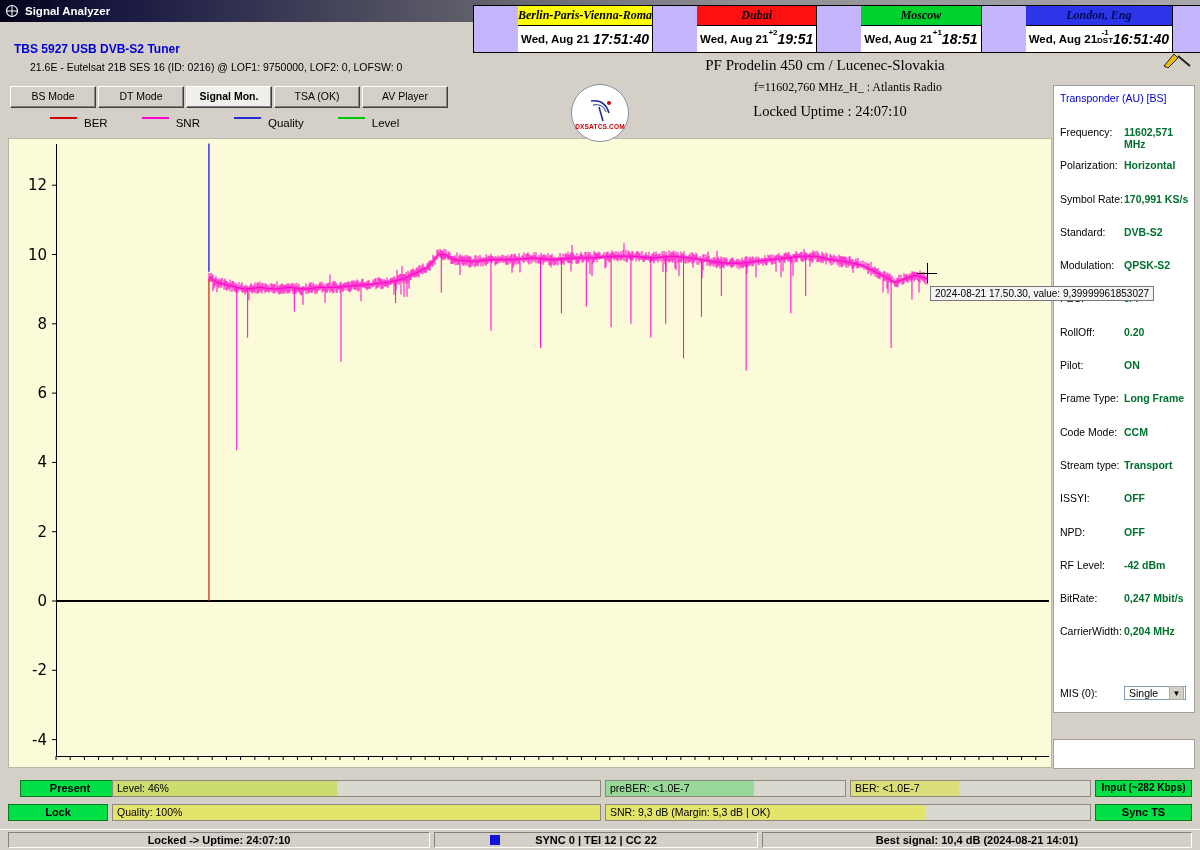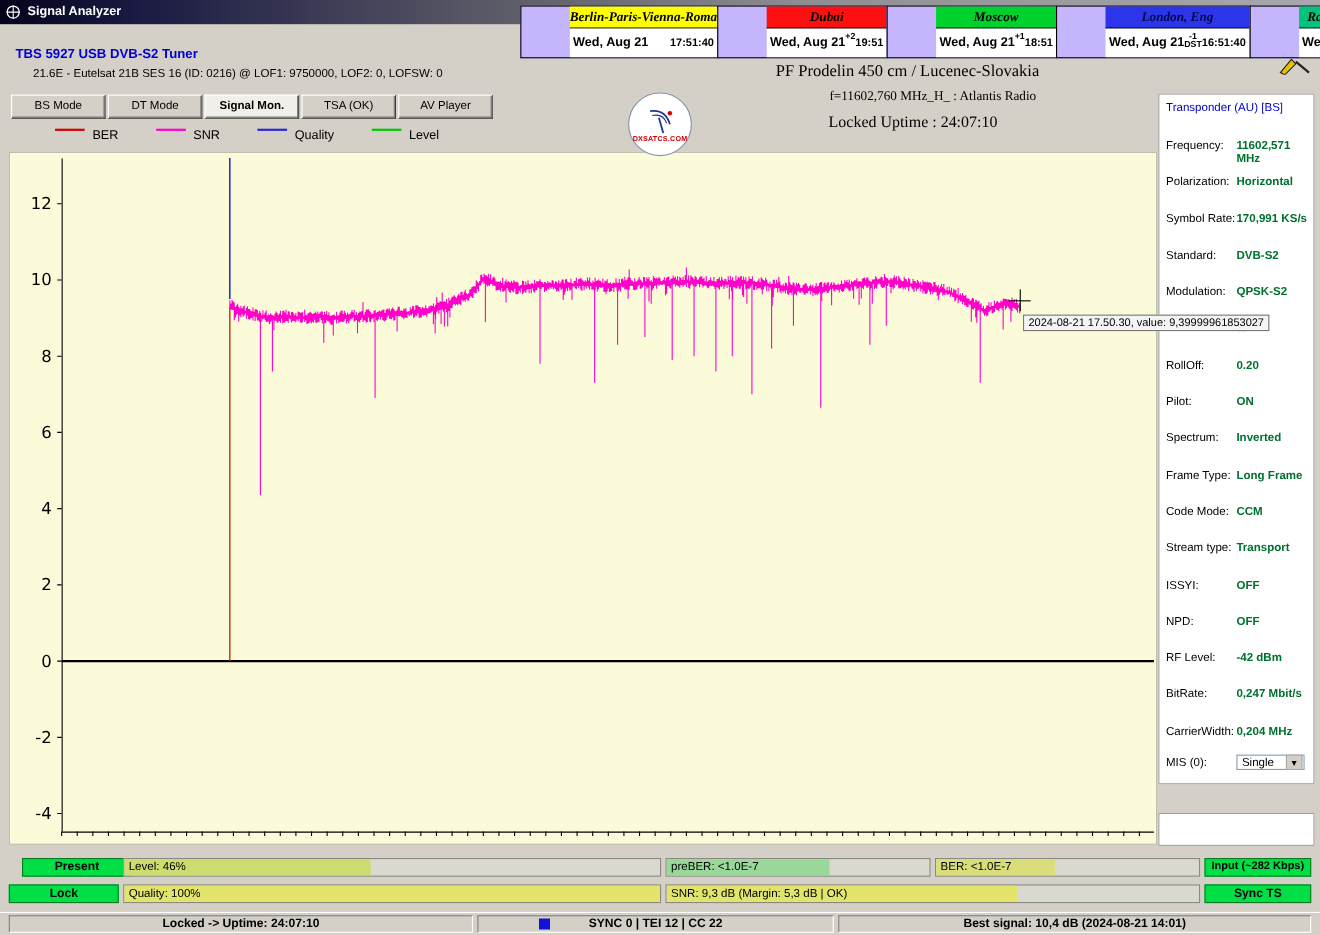--- a/index.html
+++ b/index.html
@@ -14,21 +14,21 @@
 
   
   .clockbar{position:absolute;left:473px;top:5px;width:720px;height:48px;display:flex;z-index:5;}
   .clock-col{flex:1;display:flex;flex-direction:column;border:1px solid #000;box-sizing:border-box;background:#c4b5fd;padding-left:44px;}
   .clock-col + .clock-col{margin-left:-1px;}
   .clock-city{height:19px;line-height:19px;text-align:center;font-family:"Liberation Serif",serif;
     font-style:italic;font-weight:bold;font-size:12px;border-bottom:1px solid #000;white-space:nowrap;overflow:hidden;}
   .clock-time{flex:1;background:#fff;display:flex;align-items:center;justify-content:space-between;padding:0 3px;}
   .clock-date{font-size:11.5px;font-weight:bold;white-space:nowrap;}
   .clock-offset{font-size:8px;line-height:8px;font-weight:bold;text-align:center;align-self:flex-start;margin-top:3px;}
-  .clock-hms{font-size:10px;font-weight:bold;white-space:nowrap;}
+  .clock-hms{font-size:14px;font-weight:bold;white-space:nowrap;font-style:italic;}
 
   .tuner-name{position:absolute;left:14px;top:42px;color:#0000d4;font-weight:bold;font-size:12px;}
   .tuner-details{position:absolute;left:30px;top:61px;font-size:10.5px;color:#000;}
   .dish-title{position:absolute;left:620px;top:57px;width:410px;text-align:center;
     font-family:"Liberation Serif",serif;font-size:15px;}
   .freq-title{position:absolute;left:648px;top:80px;width:400px;text-align:center;
     font-family:"Liberation Serif",serif;font-size:12px;}
   .uptime-title{position:absolute;left:630px;top:103px;width:400px;text-align:center;
     font-family:"Liberation Serif",serif;font-size:14.5px;}
 
@@ -349,24 +349,20 @@
         </div>
         <div class="tp-row">
           <span class="tp-label">RollOff:</span>
           <span class="tp-value">0.20</span>
         </div>
         <div class="tp-row">
           <span class="tp-label">Pilot:</span>
           <span class="tp-value">ON</span>
         </div>
         <div class="tp-row">
-          <span class="tp-label">Spectrum:</span>
-          <span class="tp-value">Inverted</span>
-        </div>
-        <div class="tp-row">
           <span class="tp-label">Frame Type:</span>
           <span class="tp-value">Long Frame</span>
         </div>
         <div class="tp-row">
           <span class="tp-label">Code Mode:</span>
           <span class="tp-value">CCM</span>
         </div>
         <div class="tp-row">
           <span class="tp-label">Stream type:</span>
           <span class="tp-value">Transport</span>

